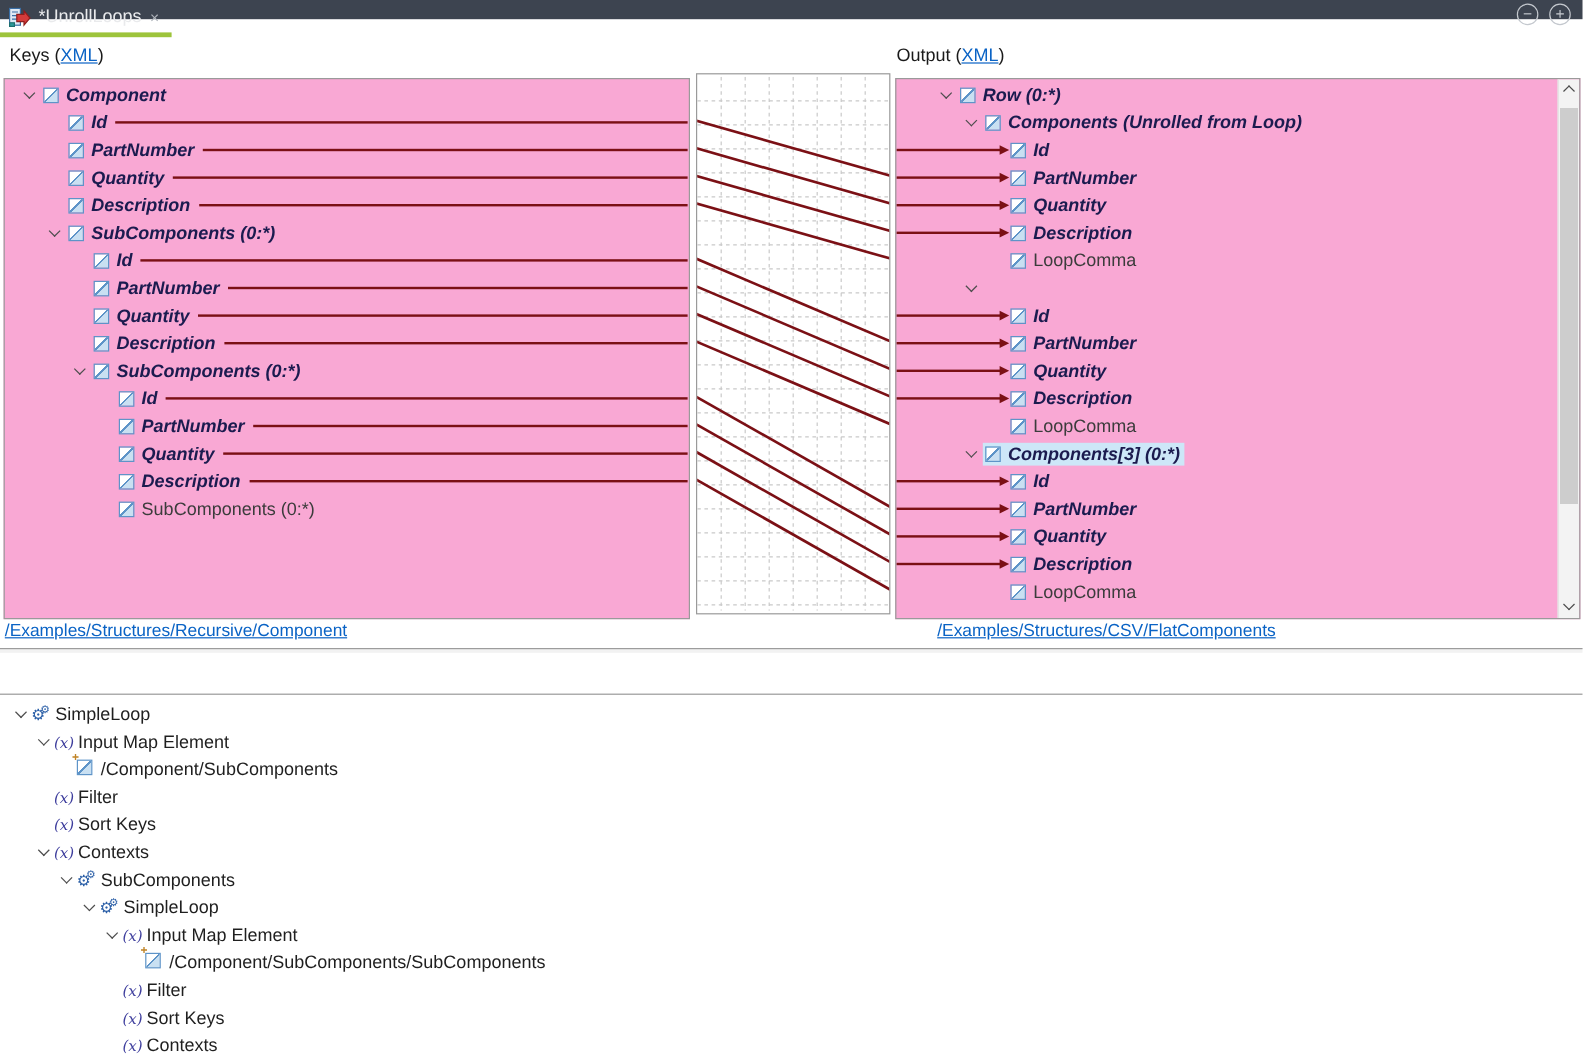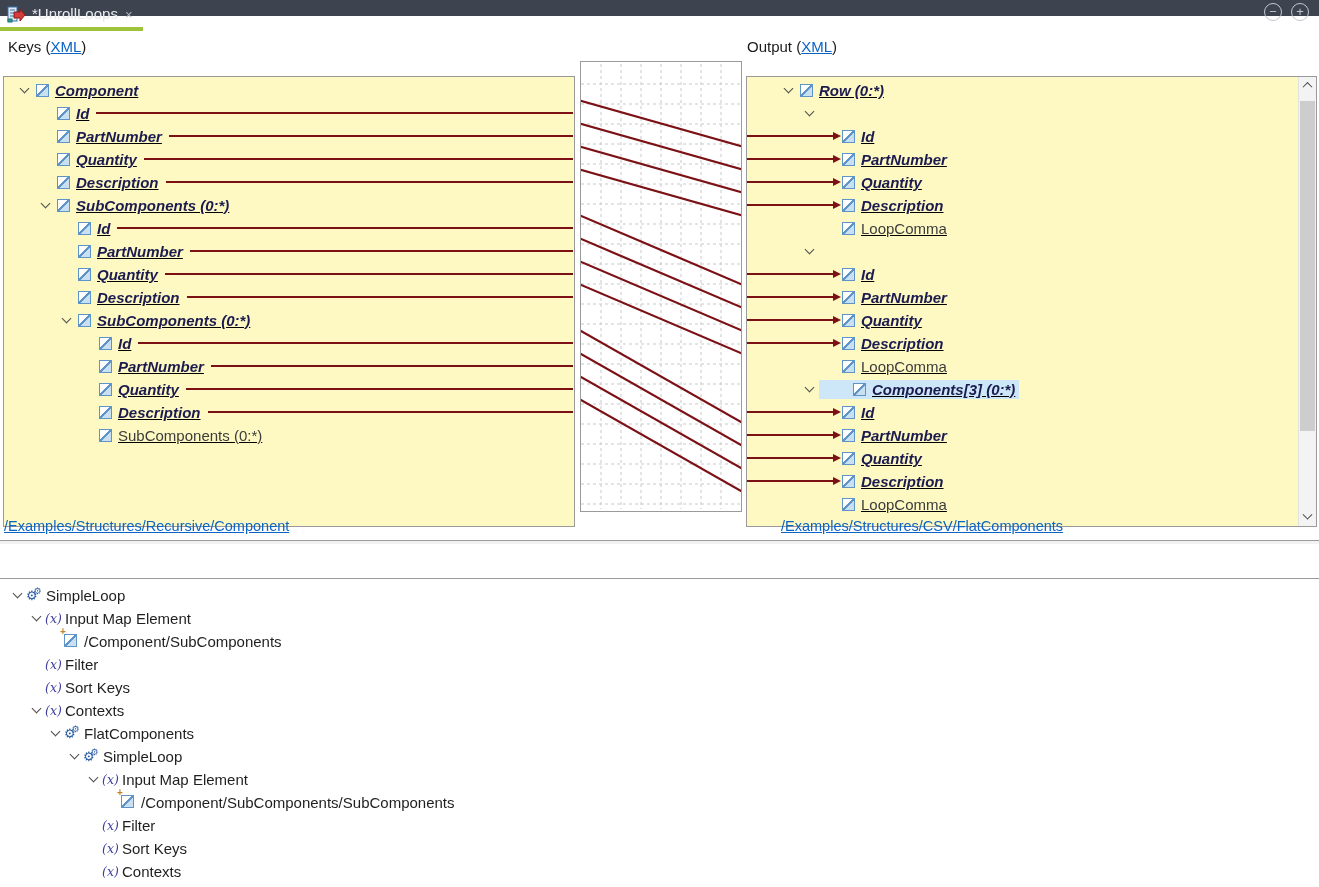--- a/index.html
+++ b/index.html
@@ -15,33 +15,33 @@
   .win-buttons{position:absolute;right:10px;top:3px;display:flex;gap:9px;}
   .circle-btn{width:16px;height:16px;border:1.5px solid #c4c8ce;border-radius:50%;color:#c4c8ce;
     font-size:13px;line-height:15px;text-align:center;display:inline-block;cursor:pointer;}
 
   
   .panel-header{position:absolute;top:38px;font-size:15px;color:#1a1a1a;white-space:nowrap;}
   .panel-header a,.footer-link{color:#0a63c5;text-decoration:underline;cursor:pointer;}
   .footer-link{position:absolute;top:518px;font-size:14.5px;white-space:nowrap;}
 
   
-  .panel{position:absolute;top:76px;height:447px;border:1px solid #9a9a9a;background:#fef9c3;
-    overflow:hidden;padding-top:2px;box-sizing:content-box;text-decoration:underline;}
+  .panel{position:absolute;top:65px;height:447px;border:1px solid #9a9a9a;background:#f9a8d4;
+    overflow:hidden;padding-top:2px;box-sizing:content-box;}
   .input-panel{left:3px;width:570px;}
   .output-panel{left:746px;width:569px;}
   .grid-panel{position:absolute;left:580px;top:61px;width:160px;height:447px;border:1px solid #9a9a9a;
     background:#fff;padding-top:2px;}
 
   .trow{position:relative;height:23px;display:flex;align-items:center;white-space:nowrap;}
   .chslot{display:inline-flex;width:20px;justify-content:center;flex:none;}
   .chev{display:inline-block;width:6px;height:6px;border-left:1.7px solid #4d4d4d;border-top:1.7px solid #4d4d4d;
     transform:rotate(225deg);margin-top:-4px;}
   .ncontent{display:inline-flex;align-items:center;padding:1px 4px 1px 0;}
-  .ncontent.sel{background:#cde7f8;padding-left:32px;}
+  .ncontent.sel{background:#cde7f8;}
   .eicon{display:inline-block;width:11px;height:11px;border:1px solid #5e94c8;flex:none;
     background:linear-gradient(135deg,#ffffff 45%,#5e94c8 45%,#5e94c8 55%,#c9e0f2 55%);margin:0 6px 0 2px;}
   .lbl{font-size:15px;}
   .lbl.b{font-weight:bold;font-style:italic;color:#1b1b4f;}
   .lbl.n{color:#3c3c3c;}
 
   .inmap{position:absolute;top:10px;height:2px;right:1px;background:#7b1015;}
   .outmap{position:absolute;top:10px;height:2px;left:0;background:#7b1015;}
   .outhead{position:absolute;top:7px;width:0;height:0;border-left:8px solid #7b1015;
     border-top:4px solid transparent;border-bottom:4px solid transparent;}
@@ -291,20 +291,24 @@
         </span>
         <span class="ncontent">
           <span class="eicon"></span>
           <span class="lbl b">Row (0:*)</span>
         </span>
       </div>
       <div class="trow" style="padding-left: 52px;">
         <span class="chslot">
           <span class="chev"></span>
         </span>
+        <span class="ncontent">
+          <span class="eicon"></span>
+          <span class="lbl b">Components (Unrolled from Loop)</span>
+        </span>
       </div>
       <div class="trow" style="padding-left: 73px;">
         <span class="chslot"></span>
         <span class="ncontent">
           <span class="eicon"></span>
           <span class="lbl b">Id</span>
         </span>
         <div class="outmap" style="width: 87px;"></div>
         <div class="outhead" style="left: 86px;"></div>
       </div>
@@ -507,21 +511,21 @@
         </span>
         <span>Contexts</span>
       </div>
       <div class="brow" style="padding-left: 44px;">
         <span class="bchslot">
           <span class="chev"></span>
         </span>
         <span class="bicon">
           <span class="loopg">⚙<span class="g2">⚙</span></span>
         </span>
-        <span>FlatComponents</span>
+        <span>SubComponents</span>
       </div>
       <div class="brow" style="padding-left: 63px;">
         <span class="bchslot">
           <span class="chev"></span>
         </span>
         <span class="bicon">
           <span class="loopg">⚙<span class="g2">⚙</span></span>
         </span>
         <span>SimpleLoop</span>
       </div>

